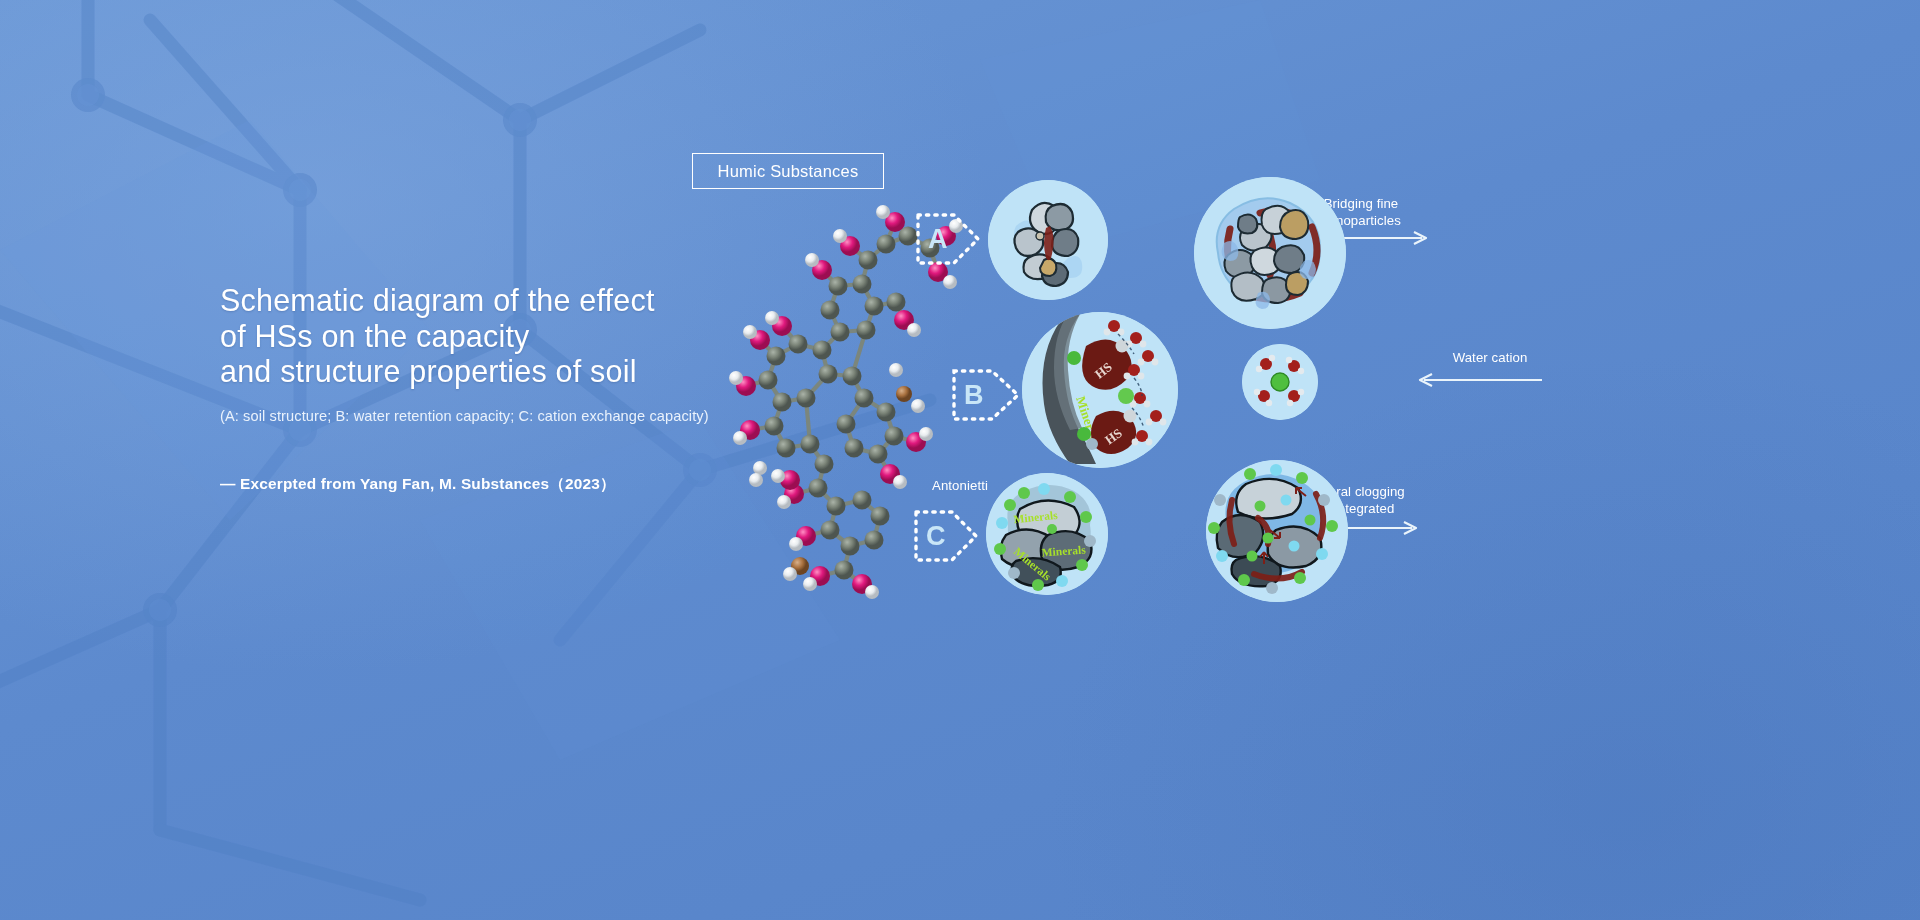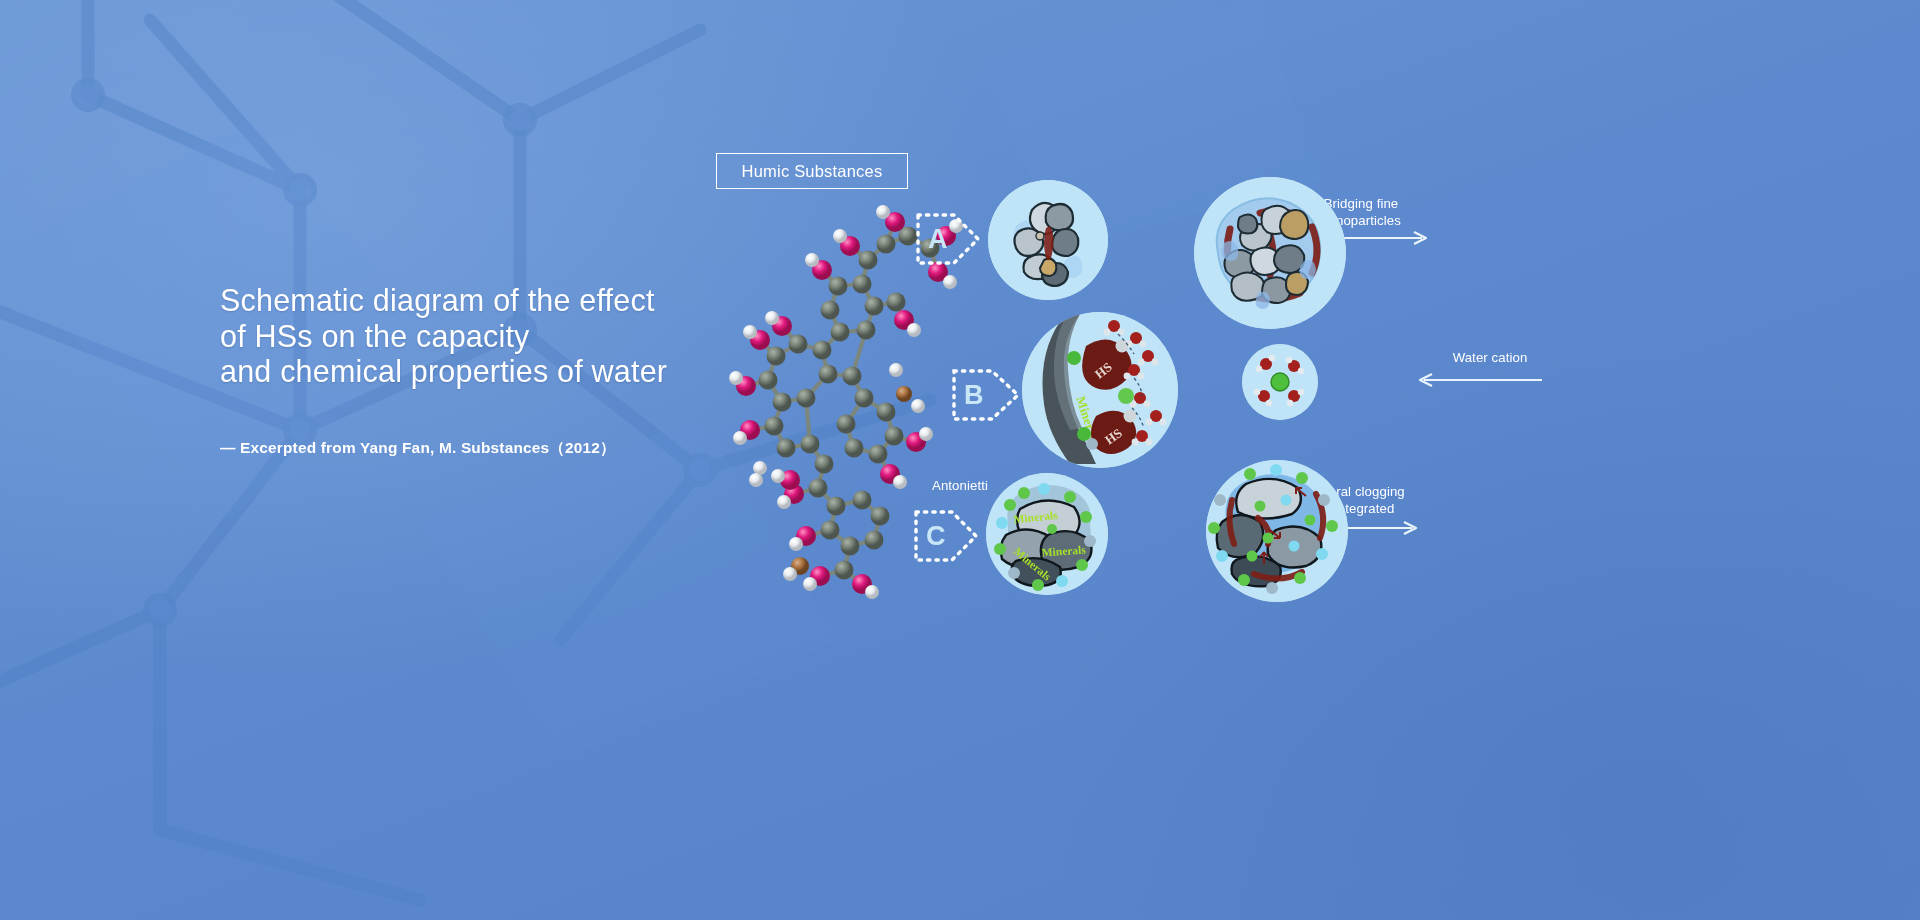--- a/index.html
+++ b/index.html
@@ -33,21 +33,21 @@
     letter-spacing:.1px; white-space:nowrap;
   }
   .attrib {
     margin-top:48px; color:#ffffff; font-size:15.4px; font-weight:bold;
     letter-spacing:.2px; white-space:nowrap;
   }
   .attrib .year { font-weight:bold; }
 
   
   .hs-pill {
-    position:absolute; left:716px; top:153px; width:192px; height:36px;
+    position:absolute; left:692px; top:153px; width:192px; height:36px;
     border:1.6px solid #ffffff; border-radius:0;
     display:flex; align-items:center; justify-content:center;
     color:#ffffff; font-size:16.5px; letter-spacing:.2px;
   }
 
   
   .molecule { position:absolute; left:690px; top:180px; width:300px; height:420px; }
 
   
   .chev { position:absolute; }
@@ -117,24 +117,25 @@
       <polygon points="0,250 250,120 430,330 230,520"></polygon>
       <polygon points="420,520 700,420 840,640 560,760"></polygon>
       <polygon points="980,60 1260,0 1320,180 1060,250"></polygon>
     </g>
   </svg>
 
   <div class="text-block">
     <div class="title">
       <span class="tl">Schematic diagram of the effect</span>
       <span class="tl">of HSs on the capacity</span>
-      <span class="tl">and chemical properties of water</span>
+      <span class="tl">and structure properties of soil</span>
     </div>
+    <div class="caption">(A: soil structure; B: water retention capacity; C: cation exchange capacity)</div>
     <div class="attrib">
-      <span>— Excerpted from Yang Fan, M. Substances</span><span class="year">（2012）</span>
+      <span>— Excerpted from Yang Fan, M. Substances</span><span class="year">（2023）</span>
     </div>
   </div>
 
   <div class="hs-pill">
     <span>Humic Substances</span>
   </div>
 
   <svg class="molecule" width="300" height="420" viewBox="0 0 300 420">
     <defs>
       <radialGradient id="gC" cx="35%" cy="30%">

